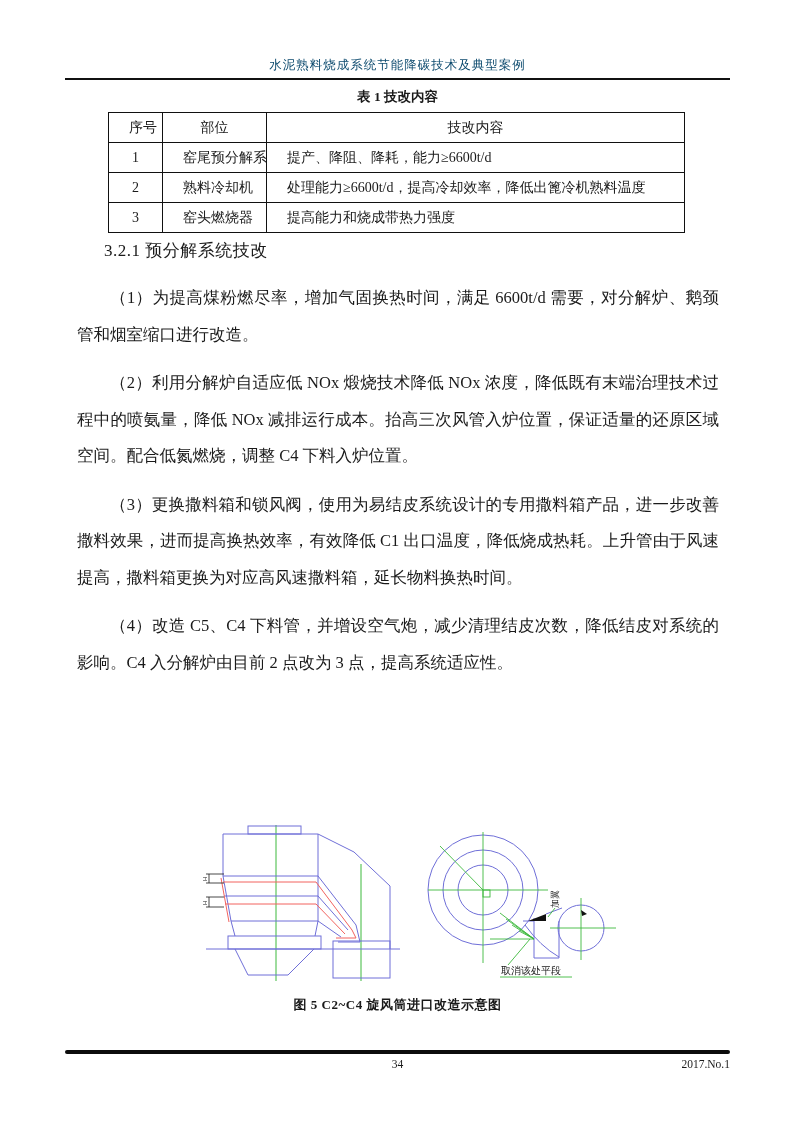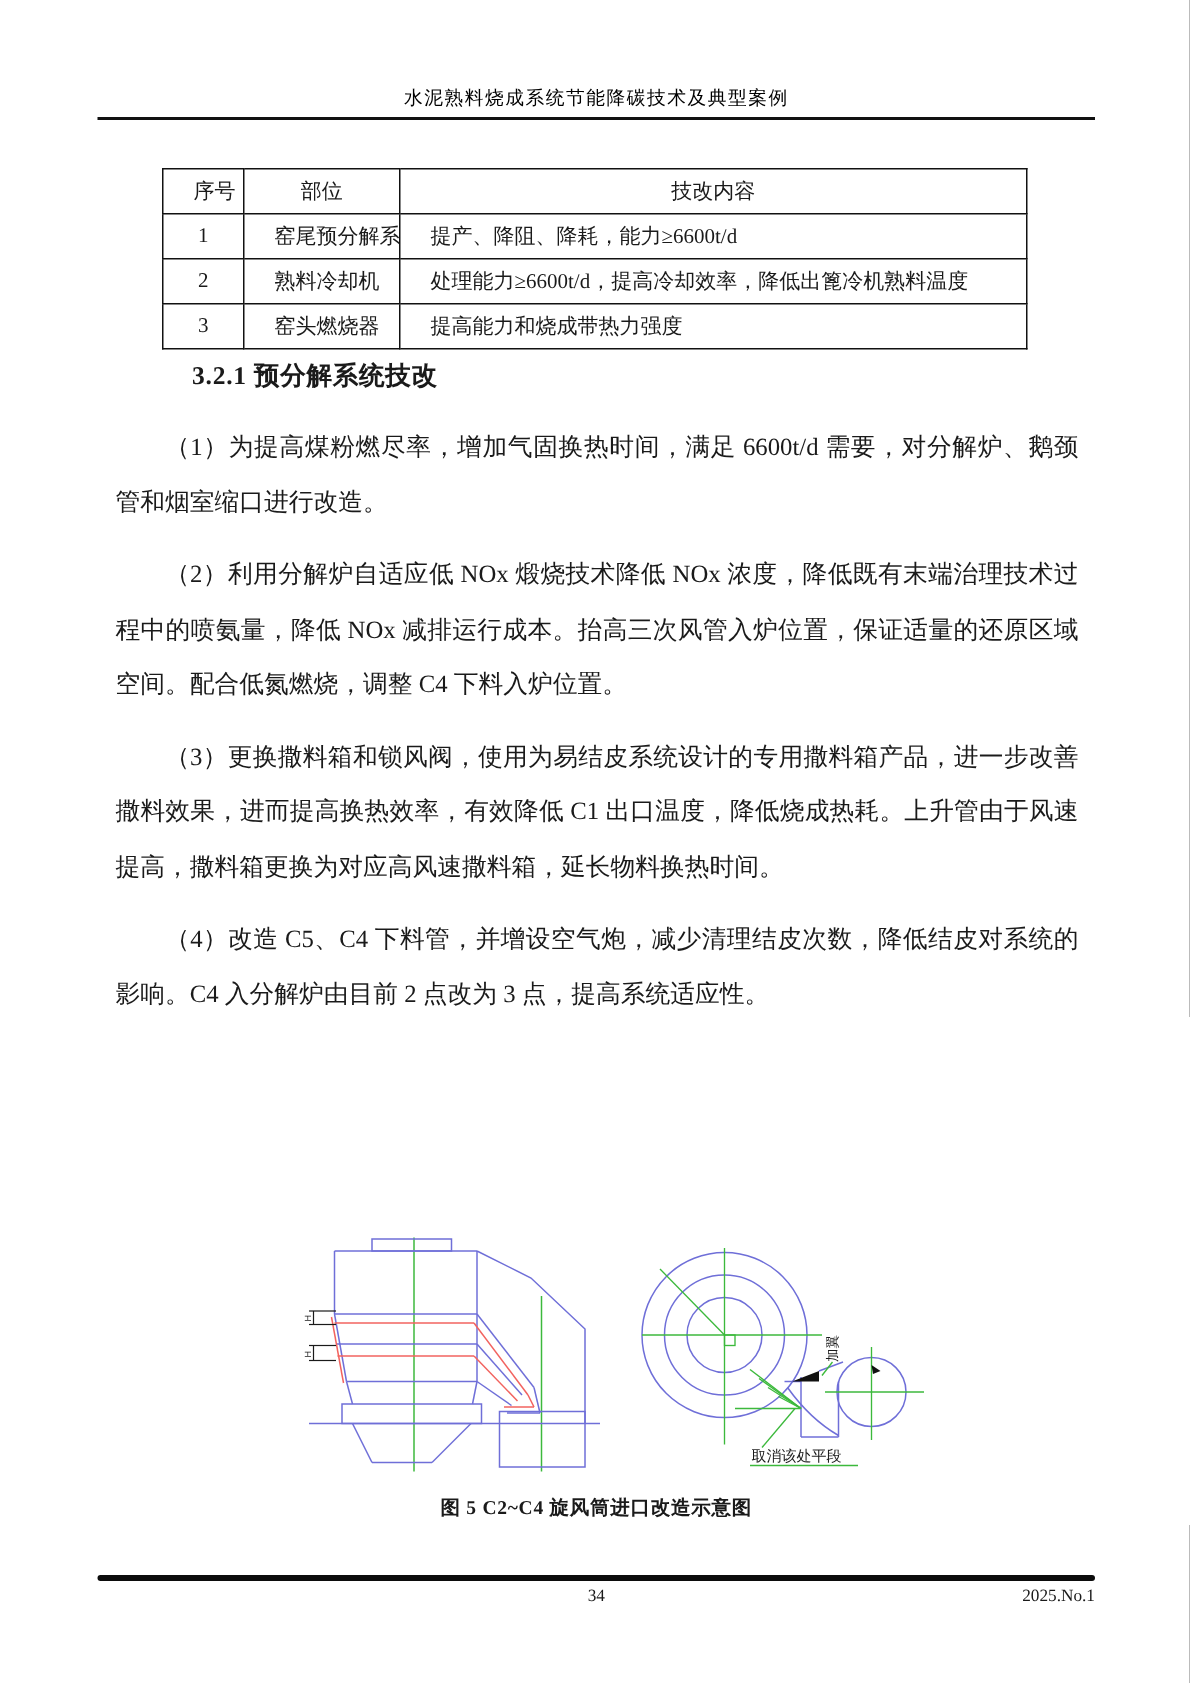--- a/index.html
+++ b/index.html
@@ -7,21 +7,21 @@
     position:relative;
     width:793px;height:1122px;
     background:#ffffff;
     font-family:"Liberation Serif","DejaVu Serif",serif;
     color:#1a1a1a;
     overflow:hidden;
     margin:0 auto;
   }
   .running-head{
     position:absolute;left:65px;top:57px;width:665px;
-    text-align:center;font-size:12.5px;letter-spacing:1px;color:#000000;
+    text-align:center;font-size:12.5px;letter-spacing:1px;color:#0c4a6e;
   }
   .head-rule{
     position:absolute;left:65px;top:78px;width:665px;height:2px;background:#111;
   }
   .table-title{
     position:absolute;left:65px;top:88px;width:665px;
     text-align:center;font-size:13.5px;font-weight:bold;
   }
   table.mod-table{
     position:absolute;left:108px;top:112px;width:576px;
@@ -37,21 +37,21 @@
     overflow:hidden;
   }
   table.mod-table th{text-align:center;}
   td.c-center{text-align:center;}
   td.c-left{text-align:left;}
   col.col-no{width:54px;}
   col.col-part{width:104px;}
   col.col-content{width:418px;}
   .section-heading{
     position:absolute;left:104px;top:239px;
-    font-size:17px;font-weight:bold;letter-spacing:.5px;margin-left:24px;
+    font-size:17px;font-weight:normal;letter-spacing:.5px;
   }
   .body-text{
     position:absolute;left:65px;top:268px;width:666px;
     font-size:16.5px;line-height:36.5px;
     text-align:justify;
   }
   .body-text p{margin:12px;text-indent:2em;}
   .figure-wrap{
     position:absolute;left:178px;top:818px;width:450px;height:180px;
   }
@@ -74,20 +74,21 @@
   svg text{font-family:"Liberation Sans","DejaVu Sans",sans-serif;}
 </style>
 </head>
 <body>
 
 <div class="page">
 
   <div class="running-head">水泥熟料烧成系统节能降碳技术及典型案例</div>
   <div class="head-rule"></div>
 
+  <div class="table-title">表 1 技改内容</div>
 
   <table class="mod-table">
     <colgroup>
         <col class="col-no">
         <col class="col-part">
         <col class="col-content">
       </colgroup>
     <thead>
       <tr>
         <th>序号</th>
@@ -220,15 +221,15 @@
         <text x="323" y="156" font-size="10" fill="#1a1a1a">取消该处平段</text>
         <text x="0" y="0" font-size="9" fill="#1a1a1a" transform="translate(380,90) rotate(-90)">加翼</text>
       </g>
     </svg>
   </div>
 
   <div class="figure-caption">图 5 C2~C4 旋风筒进口改造示意图</div>
 
   <div class="foot-rule"></div>
   <div class="page-number">34</div>
-  <div class="issue-label">2025.No.1</div>
+  <div class="issue-label">2017.No.1</div>
 
 </div>
 
 </body></html>

